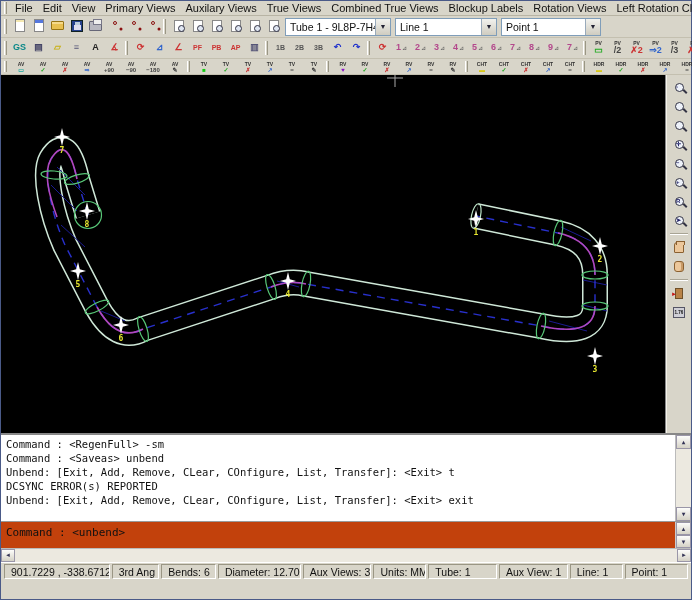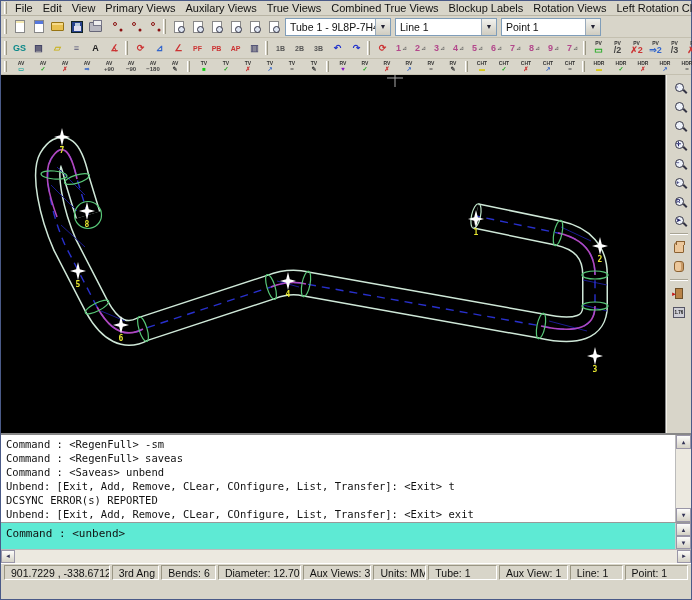--- a/index.html
+++ b/index.html
@@ -17,21 +17,21 @@
 
   
   .menubar { height:15px; background:#d8d5c9; display:flex; align-items:center; border-bottom:1px solid #b8b4a4; flex:0 0 auto; padding-left:2px; }
   .grip { width:3px; height:80%; border-left:1px solid #fff; border-right:1px solid #9a9684; margin:0 3px 0 1px; flex:0 0 auto; }
   .menu-item { padding:0 5px; color:#111; white-space:nowrap; font-size:11px; }
   .menu-spacer { flex:1; }
 
   
   .toolrow { background:#d8d5c9; display:flex; align-items:center; flex:0 0 auto; border-bottom:1px solid #c4c0b0; padding:1px 2px; }
   .row2 { height:22px; } .row3 { height:21px; } .row4 { height:16px; }
-  .tgroup { display:flex; align-items:center; height:100%; }
+  .tgroup { display:flex; height:100%; }
   .tbtn { min-width:17px; height:17px; display:flex; align-items:center; justify-content:center; border:1px solid transparent; margin:0 1px; position:relative; flex-direction:column; line-height:1; }
   .row4 .tbtn { height:14px; min-width:20px; }
   .tt { font-size:5px; color:#333; font-weight:bold; letter-spacing:0; }
   .bb { font-size:9px; color:#222; font-weight:bold; }
   .row4 .bb { font-size:6px; }
   .subg { font-size:6px; color:#555; margin-left:1px; }
 
   
   .micon { display:inline-block; position:relative; }
   .k-page { width:10px; height:13px; background:#fff; border:1px solid #888; box-shadow:inset 0 2px 0 #f4e8b0; }
@@ -68,21 +68,21 @@
   .hsep { width:18px; height:0; border-top:1px solid #a8a494; border-bottom:1px solid #fff; margin:3px 0; }
 
   
   .console { flex:0 0 88px; background:#fff; border-top:2px solid #888; display:flex; font-family:"DejaVu Sans Mono", monospace; font-size:10.5px; color:#111; }
   .console-lines { flex:1; padding:3px 0 0 5px; overflow:hidden; }
   .console-lines div { height:14px; white-space:pre; }
   .vscroll { width:16px; background:#ece9e0; border-left:1px solid #bbb; display:flex; flex-direction:column; justify-content:space-between; }
   .sbtn { height:14px; background:linear-gradient(#fdfdfb,#d5d2c6); border:1px solid #9a96a8; font-size:6px; color:#335; text-align:center; line-height:12px; }
 
   
-  .cmdline { flex:0 0 26px; background:#5eead4; border-top:1px solid #999; display:flex; }
+  .cmdline { flex:0 0 26px; background:#c2410c; border-top:1px solid #999; display:flex; }
   .cmd-text { flex:1; font-family:"DejaVu Sans Mono", monospace; font-size:11px; padding:4px 0 0 5px; color:#111; }
   .mini-scroll { width:16px; display:flex; flex-direction:column; border-left:1px solid #ccc; background:#ece9e0; }
   .mini-scroll .sbtn { height:13px; }
 
   
   .hscroll { flex:0 0 13px; background:#ece9e0; display:flex; border-top:1px solid #bbb; }
   .hbtn { width:14px; height:100%; background:linear-gradient(#fdfdfb,#d5d2c6); border:1px solid #9a96a8; font-size:6px; color:#335; text-align:center; line-height:11px; }
   .htrack { flex:1; }
 
   
@@ -580,21 +580,20 @@
         </div>
         <div class="tbtn">
           <span class="micon k-calc"><span class="sub">1.76</span></span>
         </div>
       </div>
   </div>
 
   <div class="console">
     <div class="console-lines" id="console-lines">
         <div>Command : &lt;RegenFull&gt; -sm</div>
-        <div>Command : &lt;RegenFull&gt; saveas</div>
         <div>Command : &lt;Saveas&gt; unbend</div>
         <div>Unbend: [Exit, Add, Remove, CLear, COnfigure, List, Transfer]: &lt;Exit&gt; t</div>
         <div>DCSYNC ERROR(s) REPORTED</div>
         <div>Unbend: [Exit, Add, Remove, CLear, COnfigure, List, Transfer]: &lt;Exit&gt; exit</div>
       </div>
     <div class="vscroll">
       <div class="sbtn">▲</div>
       <div class="sbtn">▼</div>
     </div>
   </div>

